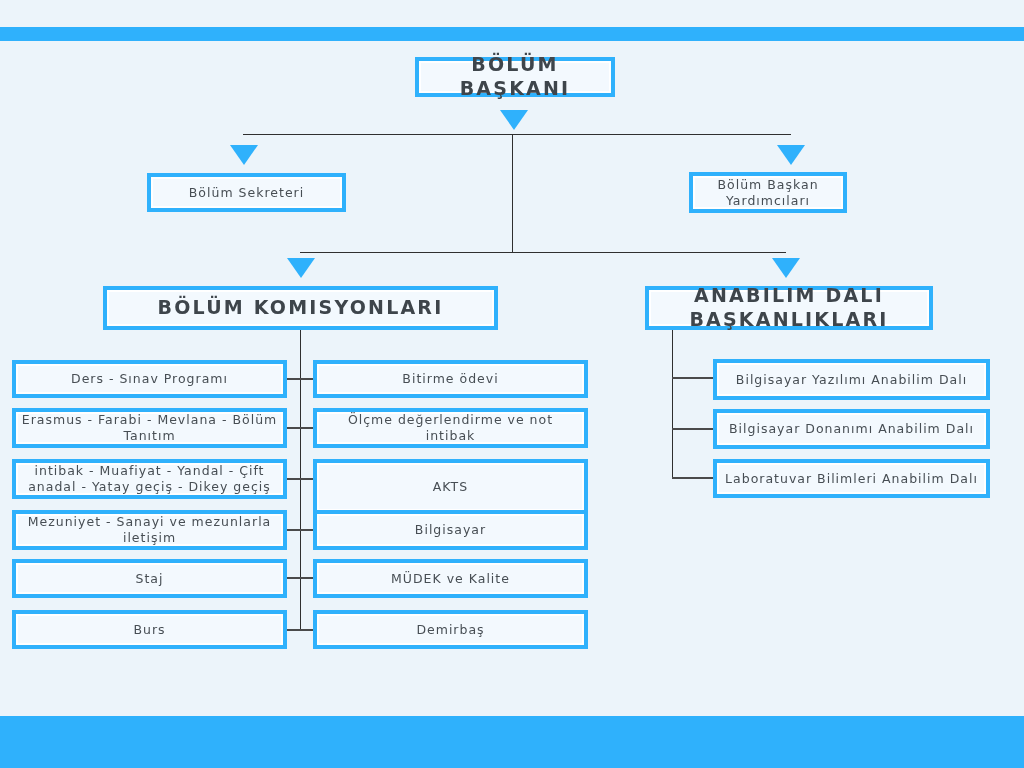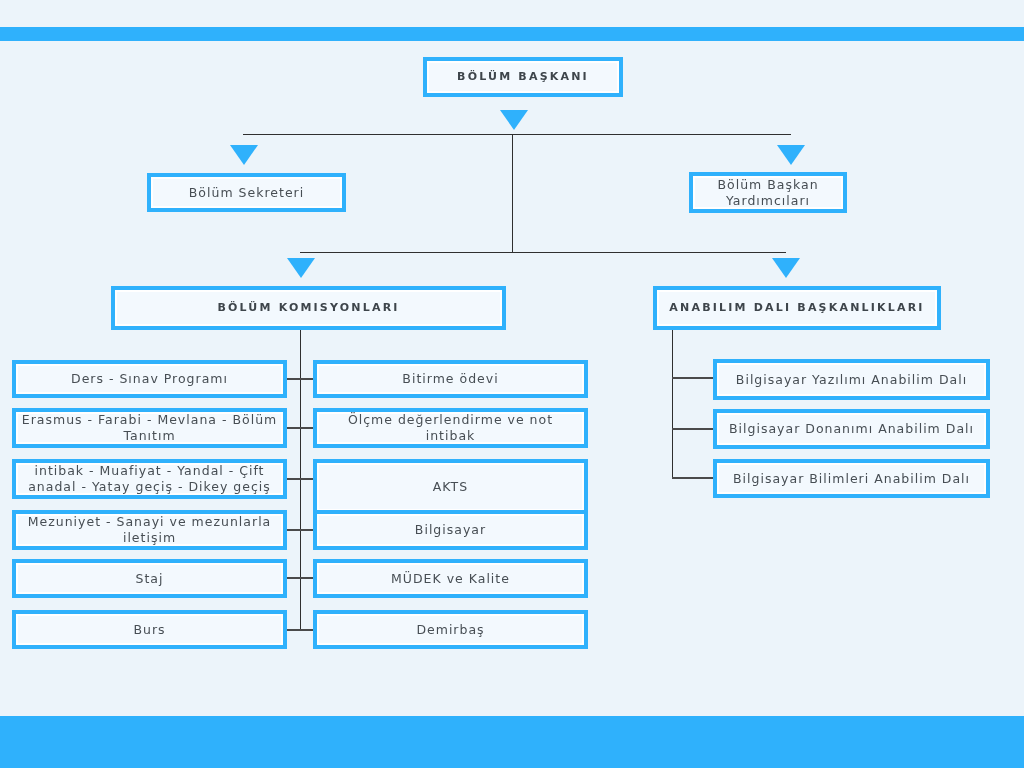--- a/index.html
+++ b/index.html
@@ -26,24 +26,23 @@
     display:flex;align-items:center;justify-content:center;
     text-align:center;
     color:#474e54;
     font-size:12.5px;
     letter-spacing:1px;
     line-height:1.25;
     padding:1px 4px;
   }
   .node.header{
     font-weight:bold;
-    font-size:11px;
+    font-size:19px;
     letter-spacing:2.2px;
     color:#3e454b;
-    margin-left:8px;
   }
   .line{position:absolute;background:#2f2f2f;}
   .tick{position:absolute;background:#4a4a4a;}
   .tri{
     position:absolute;
     width:0;height:0;
     border-left:14px solid transparent;
     border-right:14px solid transparent;
     border-top:20px solid #2fb1fc;
   }
@@ -135,16 +134,16 @@
     <span>Demirbaş</span>
   </div>
 
   <div class="node" style="left:713px;top:359px;width:277px;height:41px">
     <span>Bilgisayar Yazılımı Anabilim Dalı</span>
   </div>
   <div class="node" style="left:713px;top:409px;width:277px;height:40px">
     <span>Bilgisayar Donanımı Anabilim Dalı</span>
   </div>
   <div class="node" style="left:713px;top:459px;width:277px;height:39px">
-    <span>Bilgisayar Bilimleri Anabilim Dalı</span>
+    <span>Laboratuvar Bilimleri Anabilim Dalı</span>
   </div>
 
 </div>
 
 </body></html>

